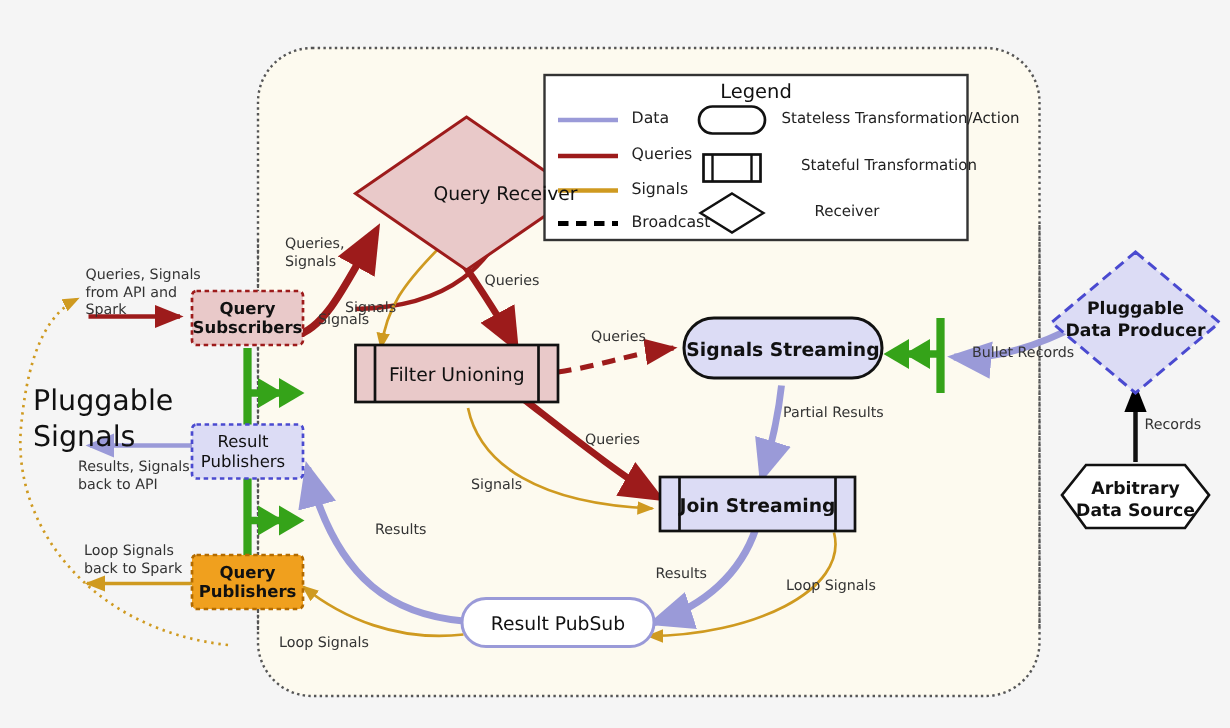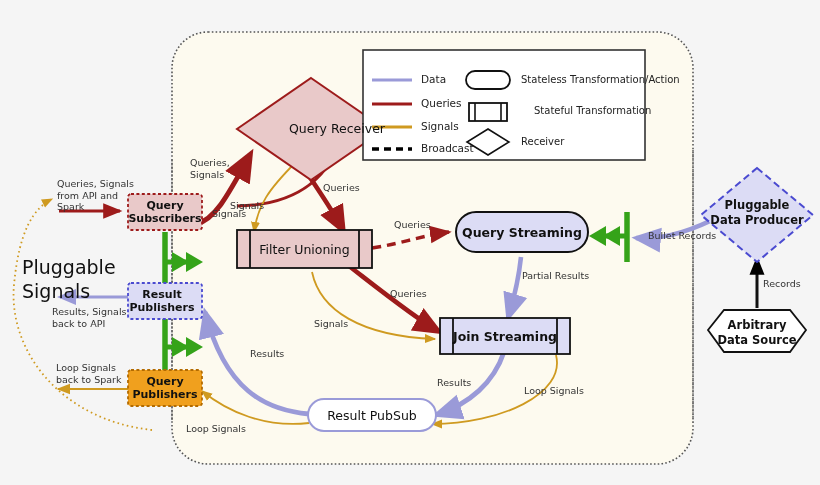--- a/index.html
+++ b/index.html
@@ -133,44 +133,45 @@
       <rect x="469" y="103" width="38" height="18" fill="#fff" stroke="#111" stroke-width="1.8"></rect>
       <line x1="475" y1="103" x2="475" y2="121" stroke="#111" stroke-width="1.6"></line>
       <line x1="501" y1="103" x2="501" y2="121" stroke="#111" stroke-width="1.6"></line>
     </g>
     <polygon points="488,129 509,142 488,155 467,142" fill="#fff" stroke="#111" stroke-width="1.6"></polygon>
   </g>
 </svg>
 
 <div style="position:absolute;left:0;top:0;width:820px;height:485px;pointer-events:none;">
 
+  <div style="position:absolute;left:363px;top:54px;width:282px;text-align:center;font-size:13px;color:#111;">Legend</div>
   <div style="position:absolute;left:421px;top:73px;font-size:10.5px;color:#222;">Data</div>
   <div style="position:absolute;left:421px;top:97px;font-size:10.5px;color:#222;">Queries</div>
   <div style="position:absolute;left:421px;top:120px;font-size:10.5px;color:#222;">Signals</div>
   <div style="position:absolute;left:421px;top:142px;font-size:10.5px;color:#222;">Broadcast</div>
   <div style="position:absolute;left:521px;top:74px;font-size:10px;color:#222;">Stateless Transformation/Action</div>
   <div style="position:absolute;left:521px;top:105px;font-size:10px;color:#222;margin-left:13px;">Stateful Transformation</div>
-  <div style="position:absolute;left:521px;top:136px;font-size:10px;color:#222;">Receiver</div>
+  <div style="position:absolute;left:543px;top:136px;font-size:10px;color:#222;">Receiver</div>
 
   <div style="position:absolute;left:237px;top:121px;width:148px;text-align:right;font-size:12.5px;color:#111;">Query Receiver</div>
 
   <div style="position:absolute;left:250px;top:242px;width:109px;text-align:center;font-size:12.5px;color:#111;">Filter Unioning</div>
 
-  <div style="position:absolute;left:456px;top:225px;width:132px;text-align:center;font-size:12.5px;font-weight:bold;color:#111;">Query Streaming</div>
+  <div style="position:absolute;left:456px;top:225px;width:132px;text-align:center;font-size:12.5px;font-weight:bold;color:#111;">Signals Streaming</div>
 
   <div style="position:absolute;left:453px;top:329px;width:104px;text-align:right;font-size:12.5px;font-weight:bold;color:#111;">Join Streaming</div>
 
   <div style="position:absolute;left:308px;top:408px;width:128px;text-align:center;font-size:12.5px;color:#111;">Result PubSub</div>
 
   <div style="position:absolute;left:128px;top:199px;width:74px;text-align:center;font-size:11px;font-weight:bold;color:#111;line-height:13px;">
     <div>Query</div>
     <div>Subscribers</div>
   </div>
 
-  <div style="position:absolute;left:128px;top:288px;width:68px;text-align:center;font-size:11px;font-weight:bold;color:#111;line-height:13px;">
+  <div style="position:absolute;left:128px;top:288px;width:68px;text-align:center;font-size:11px;font-weight:normal;color:#111;line-height:13px;">
     <div>Result</div>
     <div>Publishers</div>
   </div>
 
   <div style="position:absolute;left:128px;top:375px;width:74px;text-align:center;font-size:11px;font-weight:bold;color:#111;line-height:13px;">
     <div>Query</div>
     <div>Publishers</div>
   </div>
 
   <div style="position:absolute;left:701px;top:198px;width:112px;text-align:center;font-size:11.5px;font-weight:bold;color:#111;line-height:15px;">

